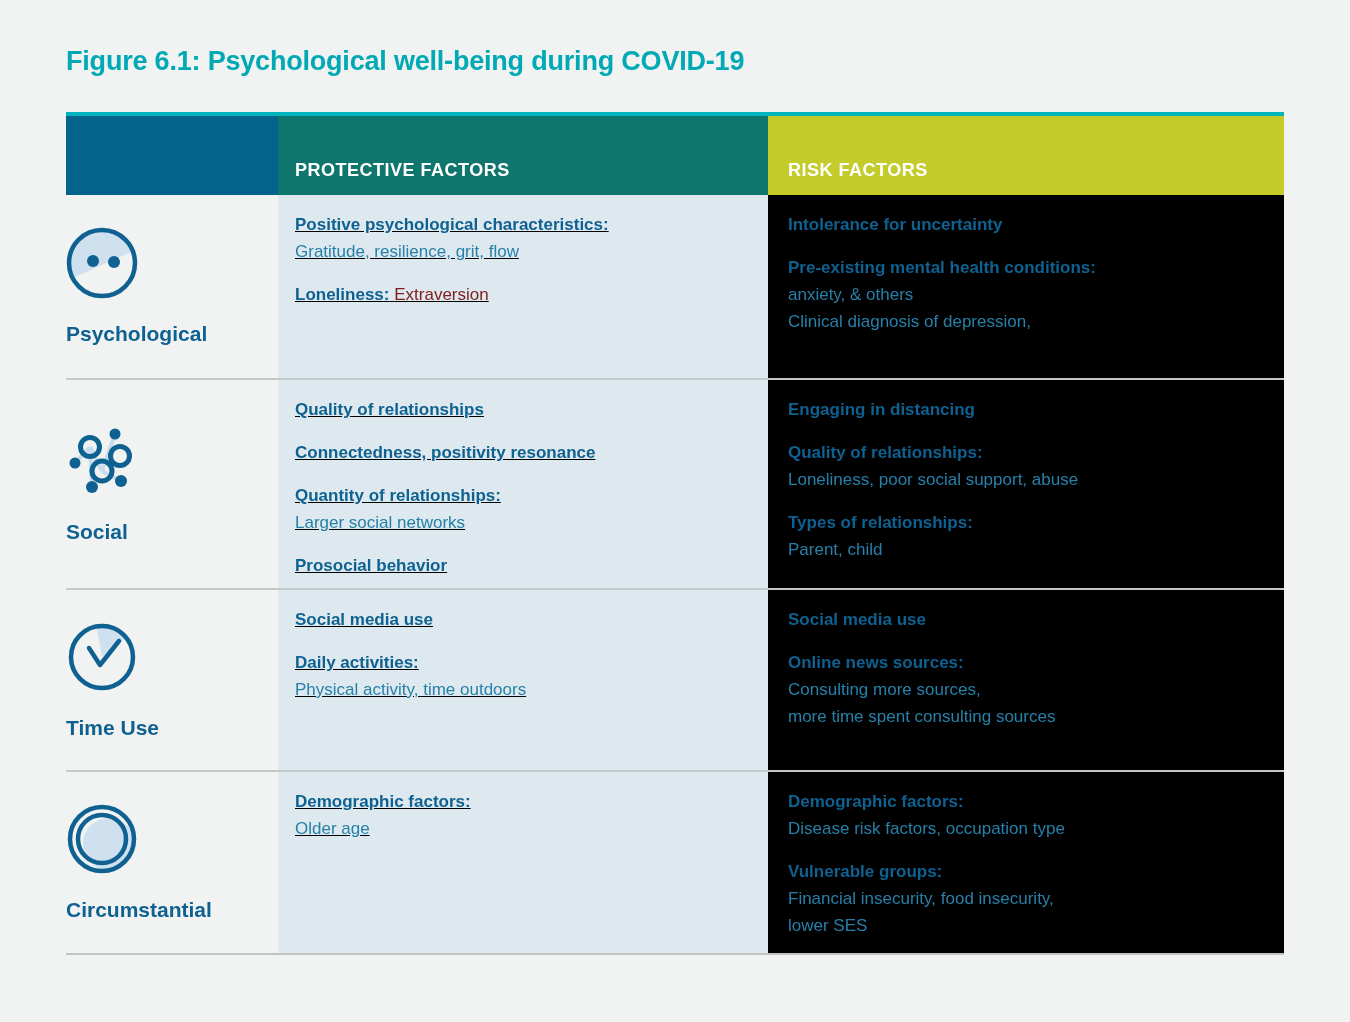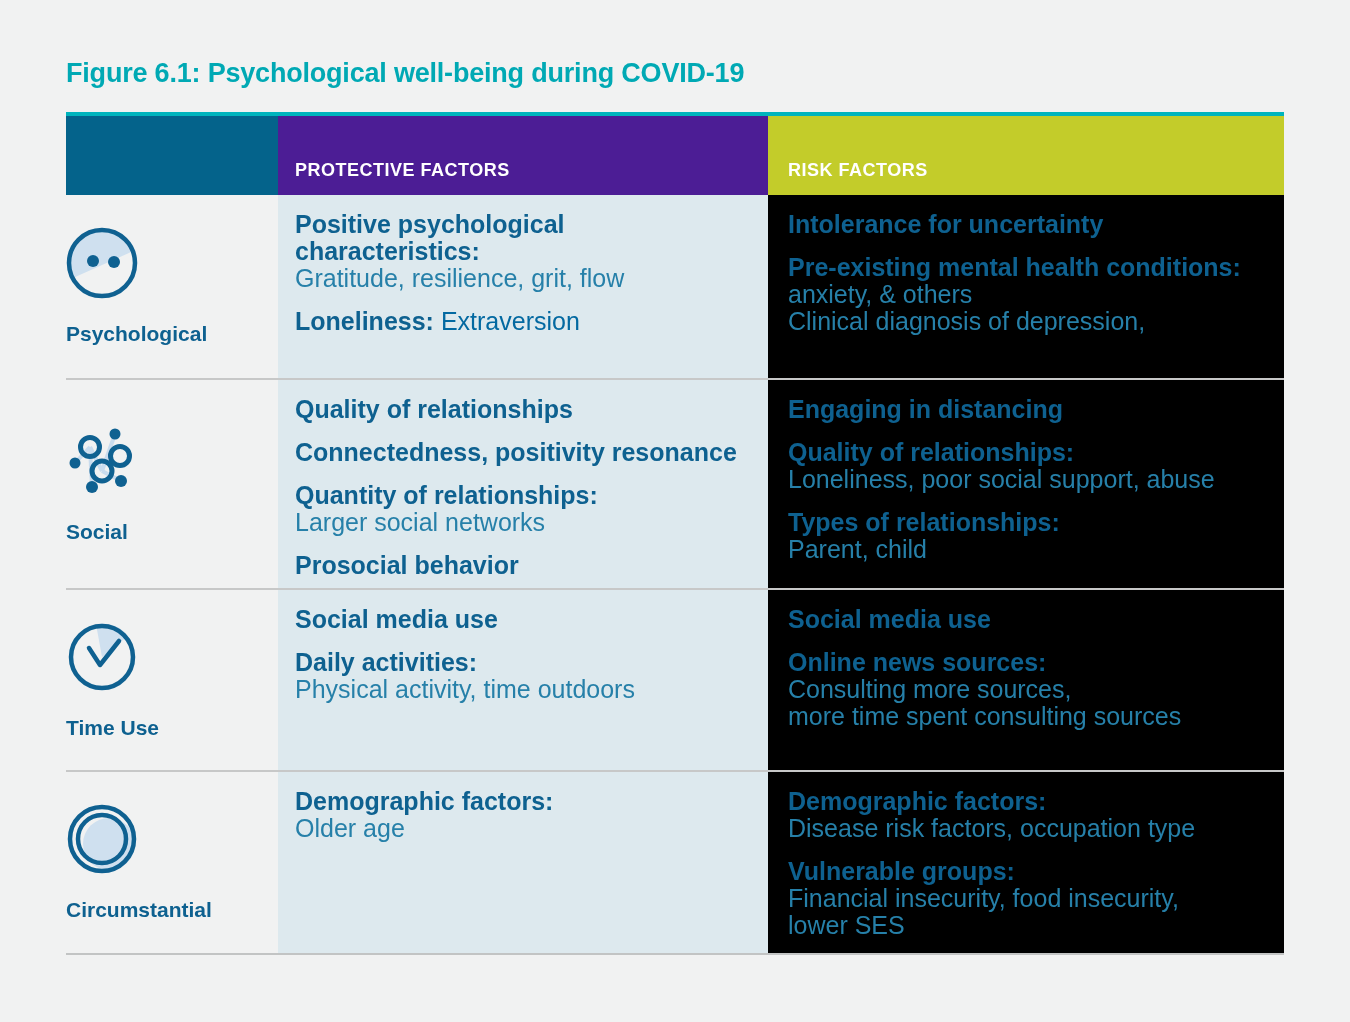--- a/index.html
+++ b/index.html
@@ -6,21 +6,21 @@
   html, body { width: 1350px; height: 1022px; }
   body {
     background: #f1f2f2;
     font-family: "Liberation Sans", sans-serif;
     position: relative;
     overflow: hidden;
   }
   .page-title {
     position: absolute;
     left: 66px;
-    top: 58px;
+    top: 46px;
     font-size: 27px;
     font-weight: 700;
     color: #00a9b4;
     letter-spacing: -0.2px;
   }
   .figure {
     position: absolute;
     left: 66px;
     top: 112px;
     width: 1218px;
@@ -29,21 +29,21 @@
   .header-row { display: flex; height: 79px; }
   .corner { width: 212px; background: #04638b; }
   .col-head {
     display: flex;
     align-items: flex-end;
     color: #ffffff;
     font-weight: 700;
     font-size: 18px;
     letter-spacing: 0.5px;
   }
-  .col-head.protective { width: 490px; background: #4c1d95; padding: 0 0 14px 17px; }
+  .col-head.protective { width: 490px; background: #0f766e; padding: 0 0 14px 17px; }
   .col-head.risk { flex: 1; background: #c3cc2a; padding: 0 0 14px 20px; }
   .body-row { display: flex; }
   .body-row + .body-row { border-top: 2px solid #c7c8c8; }
   .r1 { height: 183px; }
   .r2 { height: 210px; }
   .r3 { height: 182px; }
   .r4 { height: 183px; }
   .label-cell {
     width: 212px;
     display: flex;
@@ -53,30 +53,31 @@
     gap: 10px;
   }
   .row-label {
     margin-top: 13px;
     font-weight: 700;
     font-size: 21px;
     color: #0e6190;
   }
   .cell {
     padding: 16px 22px 6px 17px;
-    font-size: 25px;
+    font-size: 17px;
     line-height: 27px;
+    text-decoration: underline;
   }
   .cell.protective { width: 490px; background: #dde9ee; }
   .cell.risk { flex: 1; background: #000000; padding-left: 20px; }
   .item { margin: 0 0 16px; }
   .item strong { color: #0e6190; font-weight: 700; }
   .blk { display: block; }
   .line { display: block; color: #2680a9; }
-  .inline-val { color: #0369a1; }
+  .inline-val { color: #7f1d1d; }
   .bottom-rule { height: 2px; background: #c2c4c4; }
   svg { display: block; }
 </style>
 </head>
 <body>
 
 <h1 class="page-title">Figure 6.1: Psychological well-being during COVID-19</h1>
 
 <div class="figure">
   <div class="top-rule"></div>

